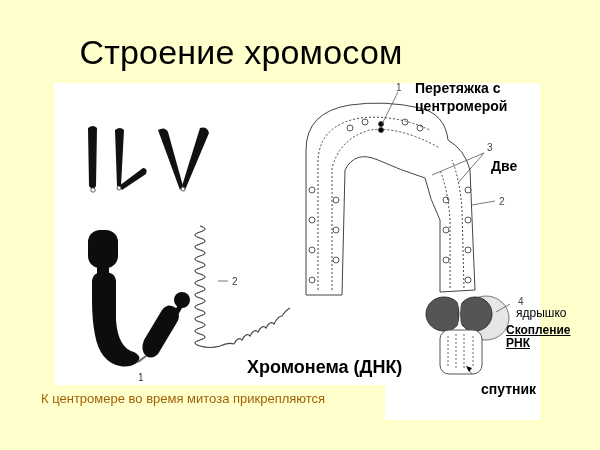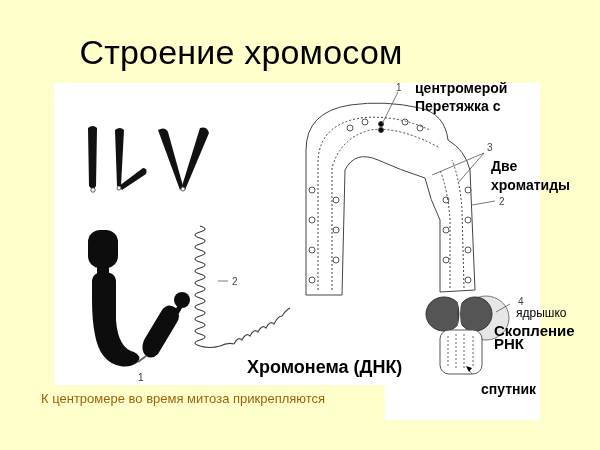--- a/index.html
+++ b/index.html
@@ -8,21 +8,21 @@
   .title { position:absolute; left:0; top:33px; width:482px; text-align:center;
            font-size:34px; color:#000; letter-spacing:0.2px; }
   .panel { position:absolute; left:54px; top:83px; width:486px; height:302px; background:#fff; }
   .panel2 { position:absolute; left:385px; top:380px; width:155px; height:40px; background:#fff; }
   svg.art { position:absolute; left:0; top:0; }
   .lbl { position:absolute; color:#000; }
   .bold { font-weight:bold; }
   .l-centromere { left:415px; top:79px; font-size:14px; line-height:18px; }
   .l-chromatids { left:491px; top:157px; font-size:14px; line-height:19px; }
   .l-nucleolus { left:516px; top:306px; font-size:12px; }
-  .l-rna { left:494px; top:324px; font-size:15px; line-height:13px; }
+  .l-rna { left:506px; top:324px; font-size:12px; line-height:13px;text-decoration:underline; }
   .l-satellite { left:442px; top:381px; font-size:14px;margin-left:39px; }
   .l-chromonema { left:247px; top:357px; font-size:18px; }
   .caption { left:41px; top:390px; font-size:13px; line-height:17px; color:#a16207; }
 </style>
 </head>
 <body>
 
 <div class="title">Строение хромосом</div>
 
 <div class="panel"></div>
@@ -115,26 +115,25 @@
     <line x1="472" y1="374" x2="468" y2="369"></line>
   </g>
   <path d="M466,366 L469,372 L472,368 Z" fill="#000"></path>
   <text x="396" y="91" font-size="10" fill="#444" font-family="Liberation Sans, sans-serif">1</text>
   <text x="487" y="151" font-size="10" fill="#444" font-family="Liberation Sans, sans-serif">3</text>
   <text x="499" y="205" font-size="10" fill="#444" font-family="Liberation Sans, sans-serif">2</text>
   <text x="518" y="305" font-size="10" fill="#444" font-family="Liberation Sans, sans-serif">4</text>
 </svg>
 
 <div class="lbl bold l-centromere">
+  <div>Перетяжка с</div>
   <div>центромерой</div>
-  <div>Перетяжка с</div>
 </div>
 <div class="lbl bold l-chromatids">
   <div>Две</div>
-  <div>хроматиды</div>
 </div>
 <div class="lbl l-nucleolus">ядрышко</div>
 <div class="lbl bold l-rna">
   <div>Скопление</div>
   <div>РНК</div>
 </div>
 <div class="lbl bold l-satellite">спутник</div>
 <div class="lbl bold l-chromonema">Хромонема (ДНК)</div>
 
 <div class="lbl caption">

